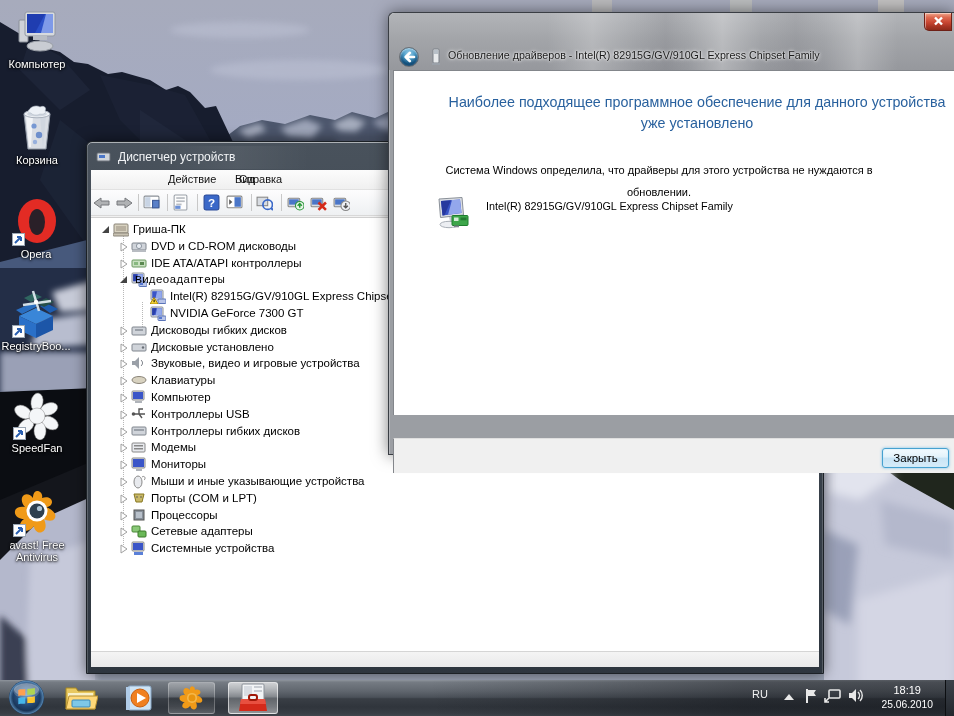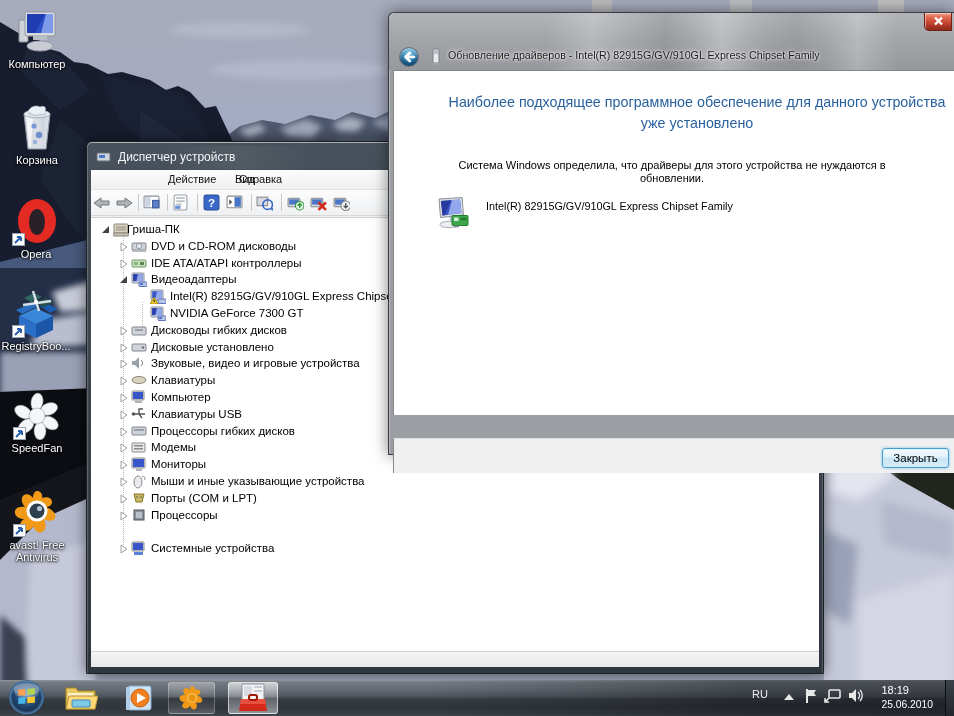--- a/index.html
+++ b/index.html
@@ -39,35 +39,35 @@
 #dlg-content { position:absolute; left:4px; right:0; top:57px; height:345px; background:#fff; border-left:1px solid #83868b; border-top:1px solid #83868b;text-align:center; }
 #dlg-footer { position:absolute; left:4px; right:0; top:425px; height:35px; background:#f0f0f0; border-top:1px solid #dfdfdf; border-left:1px solid #83868b; }
 #closebtn { position:absolute; right:2px; top:0px; width:28px; height:18px;
   background:linear-gradient(#f0a88f 0%, #dd6a50 25%, #c94632 55%, #a63423 80%, #8e2a1a 100%);
   border:1px solid #6e2016; border-top:none; border-radius:0 0 0 5px; color:#fff;
   box-shadow:inset 1px 1px 0 rgba(255,255,255,.45); }
 #backbtn { position:absolute; left:10px; top:34px; width:20px; height:20px; border-radius:50%;
   background:radial-gradient(circle at 50% 30%, #9fd0ea 0%, #4a9cc8 35%, #15527e 65%, #0a3a60 100%);
   border:1px solid #6a6f75; box-shadow:inset 0 1px 2px rgba(255,255,255,.7); }
 #dlg .heading { position:absolute; left:43px; top:21px; width:520px; font-size:14.3px; color:#29619e; line-height:21px; }
-#dlg .body1 { position:absolute; left:43px; top:88px; width:470px; font-size:11px; color:#000; line-height:13px; }
+#dlg .body1 { position:absolute; left:30px; top:88px; width:470px; font-size:11px; color:#000; line-height:22px; }
 #dlg .dev { position:absolute; left:42px; top:125px; }
 #dlg .devlbl { position:absolute; left:92px; top:129px; font-size:10.8px; color:#000; }
 #btn-close2 { position:absolute; right:5px; top:9px; width:67px; height:20px; border-radius:3px;
   border:1px solid #46a1d0; background:linear-gradient(#f4fbfe,#e2f2fa 45%,#c8e4f5 50%,#d7ecf9);
   box-shadow:0 0 3px rgba(90,180,230,.8), inset 0 0 2px #bfe5f8;
   font-size:11.5px; text-align:center; line-height:18px; color:#000; }
 
 #taskbar { position:absolute; left:0; top:680px; width:954px; height:36px;
   background:linear-gradient(#8f959d 0%, #757b83 6%, #61676f 30%, #4b5159 48%, #393e45 52%, #30353c 75%, #383d44 92%, #40464d 100%); }
 #taskbar .tbtn { position:absolute; top:2px; width:47px; height:32px; border:1px solid rgba(255,255,255,.25); border-radius:3px;
   background:linear-gradient(rgba(255,255,255,.32), rgba(255,255,255,.12) 45%, rgba(0,0,0,.08) 50%, rgba(255,255,255,.18)); }
 #tray { position:absolute; right:0; top:0; height:36px; color:#fff; }
 #tbshade { position:absolute; left:0; top:0; width:954px; height:36px; background:linear-gradient(90deg, rgba(10,12,16,0) 45%, rgba(10,12,16,0.18) 62%, rgba(10,12,16,0.38) 78%, rgba(10,12,16,0.42) 100%); pointer-events:none; }
-#clock { position:absolute; right:21px; top:4px; text-align:left; line-height:13px; color:#fff; }
+#clock { position:absolute; right:21px; top:4px; text-align:center; line-height:13px; color:#fff; }
 #showdesk { position:absolute; right:0; top:0; width:9px; height:36px; border-left:1px solid #0c0e11;
   background:linear-gradient(#3c424a,#23272d); }
 </style>
 </head>
 <body>
 <svg id="wall" width="954" height="716" viewBox="0 0 954 716">
   <defs>
     <filter id="soft" x="-20%" y="-20%" width="140%" height="140%">
         <feGaussianBlur stdDeviation="5"></feGaussianBlur>
       </filter>
@@ -310,21 +310,21 @@
         <div style="position:absolute;left:51px;top:84.2px;width:1px;height:26px;background-image:linear-gradient(#b8b8b8 1px, transparent 1px);background-size:1px 2px;"></div>
         <div class="trow" style="left:0;top:3px;width:100%;">
           <svg class="exp" style="left:10px;top:4px;" width="10" height="10" viewBox="0 0 10 10">
             <polygon points="8,1 8,8 1,8" fill="#444"></polygon>
           </svg>
           <svg class="ticon" style="left:22px;top:0px;" width="16" height="17" viewBox="0 0 16 16">
             <rect x="1" y="3" width="14" height="9" rx="1" fill="#d8d2c0" stroke="#8a8478"></rect>
             <rect x="3" y="5" width="10" height="5" fill="#b8b0a0"></rect>
             <rect x="0" y="12" width="16" height="3" rx="1" fill="#c8c2b2" stroke="#8a8478"></rect>
           </svg>
-          <span class="ttext" style="left:36px;">Гриша-ПК</span>
+          <span class="ttext" style="left:42px;">Гриша-ПК</span>
         </div>
         <div class="trow" style="left:0;top:19.8px;width:100%;">
           <svg class="exp" style="left:28px;top:4px;" width="10" height="10" viewBox="0 0 10 10">
             <polygon points="2,1 8,5 2,9" fill="#fff" stroke="#a0a0a0"></polygon>
           </svg>
           <svg class="ticon" style="left:40px;top:0px;" width="16" height="17" viewBox="0 0 16 16">
             <rect x="1" y="5" width="14" height="7" rx="1" fill="#d0d4da" stroke="#80868e"></rect>
             <circle cx="8" cy="8" r="2.6" fill="#e8ecf2" stroke="#9098a2"></circle>
             <rect x="1" y="12" width="14" height="2" fill="#b8bcc2"></rect>
           </svg>
@@ -346,21 +346,21 @@
             <polygon points="8,1 8,8 1,8" fill="#444"></polygon>
           </svg>
           <svg class="ticon" style="left:40px;top:0px;" width="16" height="17" viewBox="0 0 16 16">
             <rect x="1" y="2" width="12" height="10" rx="1" fill="#dfe2e6" stroke="#8a9098"></rect>
             <rect x="2.2" y="3.2" width="9.6" height="7" fill="#3a55c8"></rect>
             <polygon points="2.2,3.2 6.5,3.2 4,10.2 2.2,10.2" fill="#2a3fa8"></polygon>
             <polygon points="7,3.2 11.8,3.2 11.8,10.2 5.5,10.2" fill="#93a9ec"></polygon>
             <rect x="8" y="11" width="8" height="4.5" rx="0.8" fill="#b8c4e8" stroke="#5a74b8"></rect>
             <rect x="9" y="12" width="3" height="2" fill="#5577d0"></rect>
           </svg>
-          <span class="ttext" style="left:60px;">Видеоадаптеры</span>
+          <span class="ttext" style="left:44px;font-family:Liberation Mono, monospace;">Видеоадаптеры</span>
         </div>
         <div class="trow" style="left:0;top:70.2px;width:100%;">
           <svg class="ticon" style="left:59px;top:0px;" width="16" height="17" viewBox="0 0 16 16">
             <rect x="1" y="2" width="12" height="10" rx="1" fill="#dfe2e6" stroke="#8a9098"></rect>
             <rect x="2.2" y="3.2" width="9.6" height="7" fill="#3a55c8"></rect>
             <polygon points="7,3.2 11.8,3.2 11.8,10.2 5.5,10.2" fill="#93a9ec"></polygon>
             <rect x="8" y="11" width="8" height="4.5" rx="0.8" fill="#b8c4e8" stroke="#5a74b8"></rect>
             <polygon points="4,9.5 8,16 0,16" fill="#f8d838" stroke="#a88400"></polygon>
             <rect x="3.6" y="11.8" width="1" height="2.4" fill="#000"></rect>
           </svg>
@@ -428,31 +428,31 @@
           <span class="ttext" style="left:60px;">Компьютер</span>
         </div>
         <div class="trow" style="left:0;top:187.8px;width:100%;">
           <svg class="exp" style="left:28px;top:4px;" width="10" height="10" viewBox="0 0 10 10">
             <polygon points="2,1 8,5 2,9" fill="#fff" stroke="#a0a0a0"></polygon>
           </svg>
           <svg class="ticon" style="left:40px;top:0px;" width="16" height="17" viewBox="0 0 16 16">
             <path d="M2 8 L14 8 M8 8 L8 3 L12 3 M8 8 L11 12" stroke="#555" stroke-width="1.4" fill="none"></path>
             <circle cx="2.5" cy="8" r="1.8" fill="#555"></circle>
           </svg>
-          <span class="ttext" style="left:60px;">Клавиатуры USB</span>
+          <span class="ttext" style="left:60px;">Контроллеры USB</span>
         </div>
         <div class="trow" style="left:0;top:204.60000000000002px;width:100%;">
           <svg class="exp" style="left:28px;top:4px;" width="10" height="10" viewBox="0 0 10 10">
             <polygon points="2,1 8,5 2,9" fill="#fff" stroke="#a0a0a0"></polygon>
           </svg>
           <svg class="ticon" style="left:40px;top:0px;" width="16" height="17" viewBox="0 0 16 16">
             <rect x="1" y="4" width="14" height="8" rx="1" fill="#d0d4da" stroke="#80868e"></rect>
             <rect x="3" y="6" width="10" height="2" fill="#9aa0a8"></rect>
           </svg>
-          <span class="ttext" style="left:60px;">Процессоры гибких дисков</span>
+          <span class="ttext" style="left:60px;">Контроллеры гибких дисков</span>
         </div>
         <div class="trow" style="left:0;top:221.4px;width:100%;">
           <svg class="exp" style="left:28px;top:4px;" width="10" height="10" viewBox="0 0 10 10">
             <polygon points="2,1 8,5 2,9" fill="#fff" stroke="#a0a0a0"></polygon>
           </svg>
           <svg class="ticon" style="left:40px;top:0px;" width="16" height="17" viewBox="0 0 16 16">
             <rect x="1" y="4" width="13" height="9" rx="1" fill="#e8eaee" stroke="#888"></rect>
             <rect x="3" y="6" width="9" height="1.5" fill="#888"></rect>
             <rect x="3" y="9" width="9" height="1.5" fill="#888"></rect>
           </svg>
@@ -492,20 +492,30 @@
         </div>
         <div class="trow" style="left:0;top:288.6px;width:100%;">
           <svg class="exp" style="left:28px;top:4px;" width="10" height="10" viewBox="0 0 10 10">
             <polygon points="2,1 8,5 2,9" fill="#fff" stroke="#a0a0a0"></polygon>
           </svg>
           <svg class="ticon" style="left:40px;top:0px;" width="16" height="17" viewBox="0 0 16 16">
             <rect x="3" y="3" width="10" height="10" fill="#88909a" stroke="#555"></rect>
             <rect x="5" y="5" width="6" height="6" fill="#b8c0ca"></rect>
           </svg>
           <span class="ttext" style="left:60px;">Процессоры</span>
+        </div>
+        <div class="trow" style="left:0;top:305.40000000000003px;width:100%;">
+          <svg class="exp" style="left:28px;top:4px;" width="10" height="10" viewBox="0 0 10 10">
+            <polygon points="2,1 8,5 2,9" fill="#fff" stroke="#a0a0a0"></polygon>
+          </svg>
+          <svg class="ticon" style="left:40px;top:0px;" width="16" height="17" viewBox="0 0 16 16">
+            <rect x="1" y="3" width="8" height="6" rx="1" fill="#8ac878" stroke="#4a8838"></rect>
+            <rect x="7" y="8" width="8" height="6" rx="1" fill="#6ab858" stroke="#3a7828"></rect>
+          </svg>
+          <span class="ttext" style="left:60px;">Сетевые адаптеры</span>
         </div>
         <div class="trow" style="left:0;top:322.2px;width:100%;">
           <svg class="exp" style="left:28px;top:4px;" width="10" height="10" viewBox="0 0 10 10">
             <polygon points="2,1 8,5 2,9" fill="#fff" stroke="#a0a0a0"></polygon>
           </svg>
           <svg class="ticon" style="left:40px;top:0px;" width="16" height="17" viewBox="0 0 16 16">
             <rect x="1" y="2" width="12" height="9" rx="1" fill="#e0e2e6" stroke="#888"></rect>
             <rect x="2" y="3" width="10" height="7" fill="#3a55c8"></rect>
             <rect x="3" y="12" width="9" height="3" fill="#5a80d8"></rect>
           </svg>

